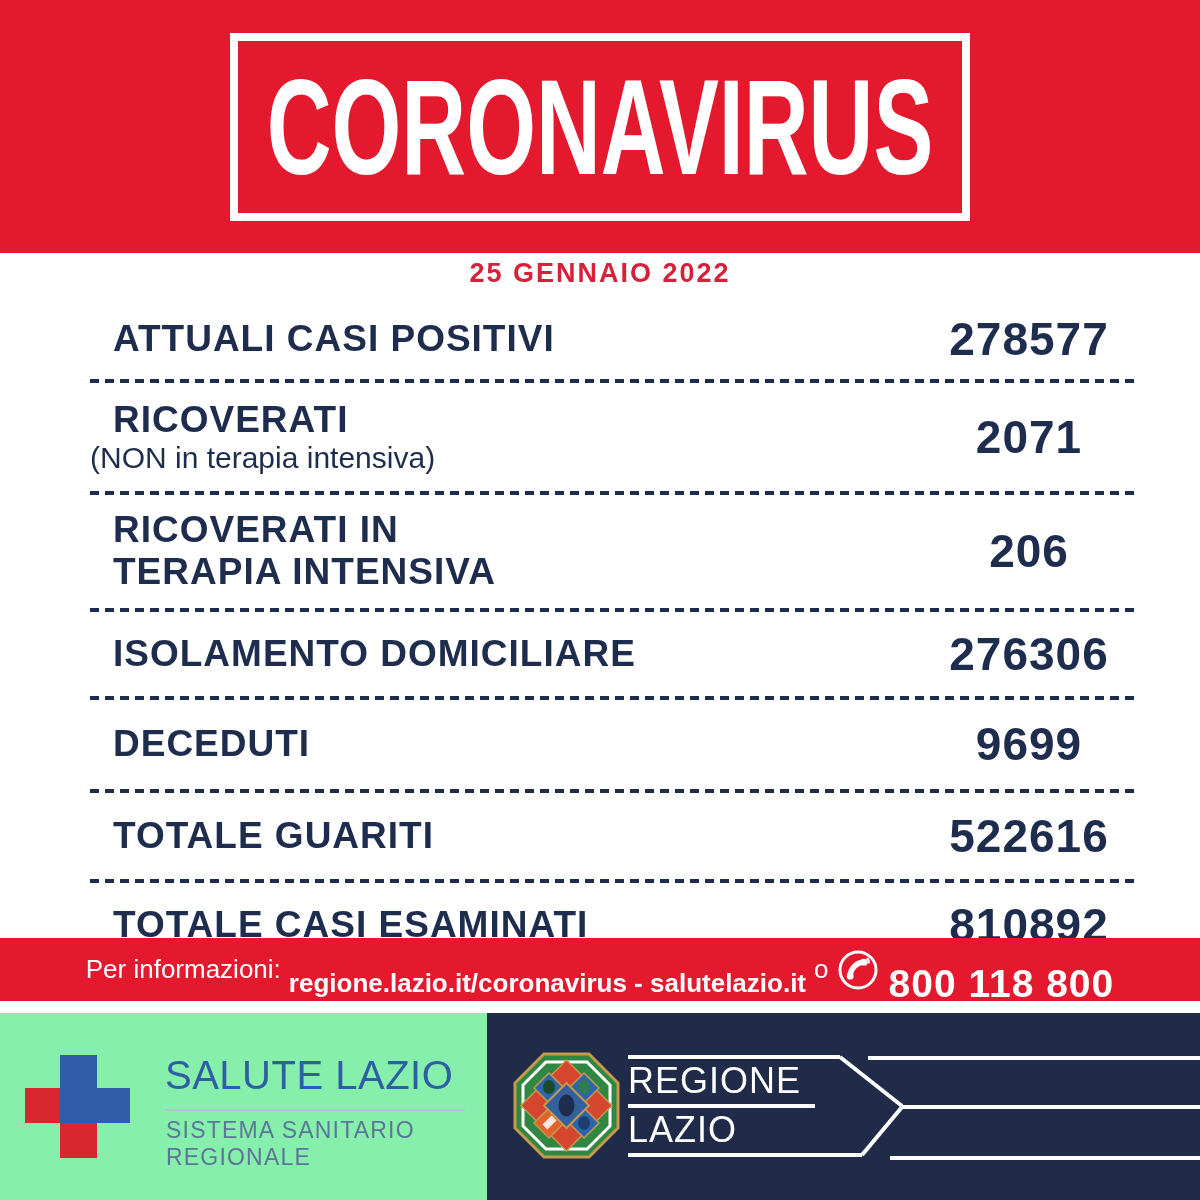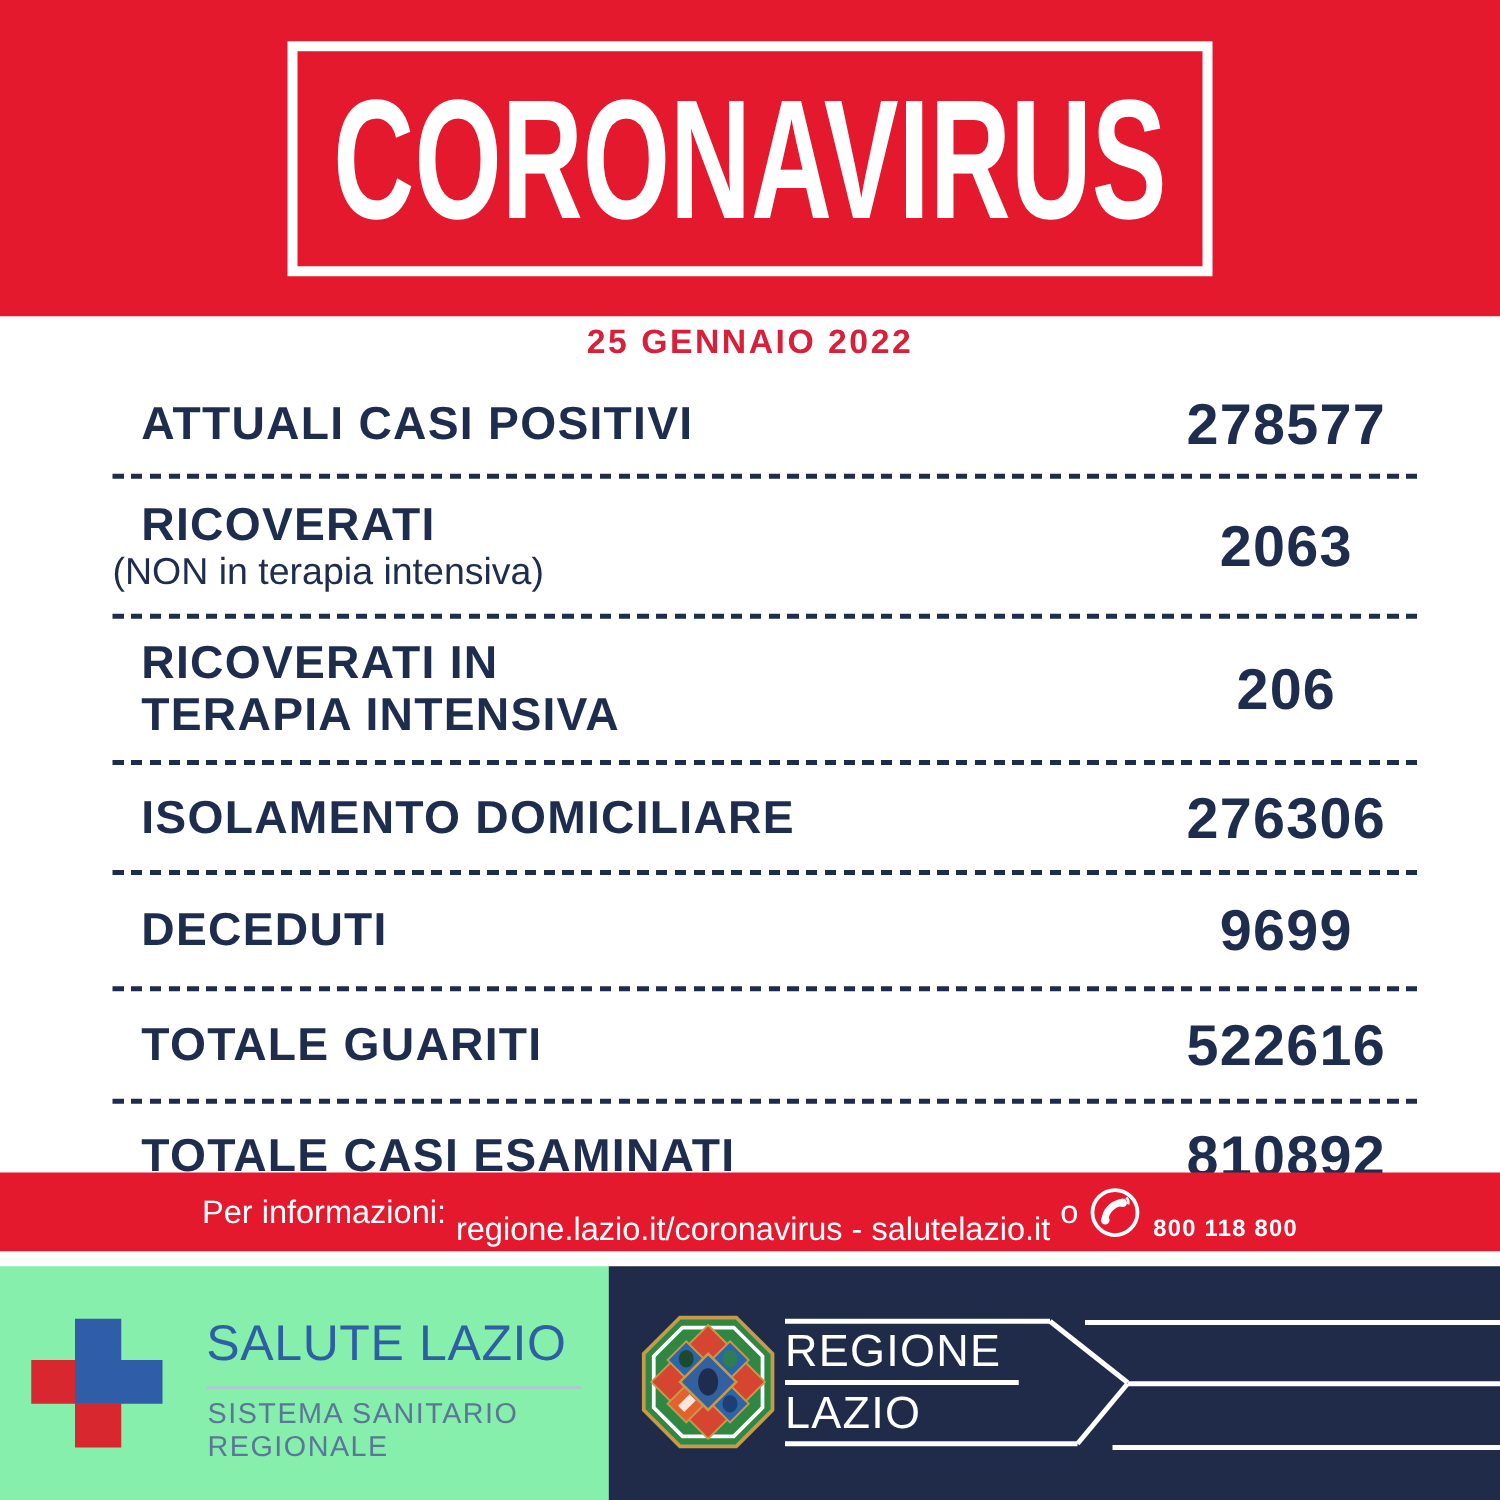--- a/index.html
+++ b/index.html
@@ -58,27 +58,27 @@
     height:4px;
     background:repeating-linear-gradient(90deg,#1E2C4E 0 9px,transparent 9px 15px);
   }
   
   .footer-red{
     position:absolute;top:938px;left:0;width:1200px;height:63px;
     background:#E4192D;color:#ffffff;
     display:flex;align-items:center;justify-content:center;
     font-size:26px;white-space:nowrap;
   }
-  .footer-red .bold{font-weight:normal;margin-top:28px;}
+  .footer-red .bold{font-weight:bold;margin-top:28px;}
   .footer-red .gap{display:inline-block;width:8px;}
   .phone-badge{
     display:inline-flex;align-items:center;justify-content:center;
     width:42px;height:42px;margin:0 10px 0 8px;flex:none;
   }
-  .fi-phone{font-size:19px;font-weight:bold;letter-spacing:1px;margin-top:28px;}
+  .fi-phone{font-size:39px;font-weight:bold;letter-spacing:1px;margin-top:28px;}
   
   .bottom-left{
     position:absolute;top:1013px;left:0;width:487px;height:187px;background:#86efac;
   }
   .bottom-right{
     position:absolute;top:1013px;left:487px;width:713px;height:226px;background:#1F2B49;
   }
   
   .cross{position:absolute;left:25px;top:42px;width:105px;height:103px;}
   .cross div{position:absolute;}
@@ -123,21 +123,21 @@
         <div class="stat-label">ATTUALI CASI POSITIVI</div>
       </div>
       <div class="stat-value">278577</div>
     </div>
     <div class="sep"></div>
     <div class="stat-row row-2">
       <div>
         <div class="stat-label">RICOVERATI</div>
         <div class="stat-sub">(NON in terapia intensiva)</div>
       </div>
-      <div class="stat-value">2063</div>
+      <div class="stat-value">2071</div>
     </div>
     <div class="sep"></div>
     <div class="stat-row row-3">
       <div>
         <div class="stat-label">RICOVERATI IN</div>
         <div class="stat-label">TERAPIA INTENSIVA</div>
       </div>
       <div class="stat-value">206</div>
     </div>
     <div class="sep"></div>

